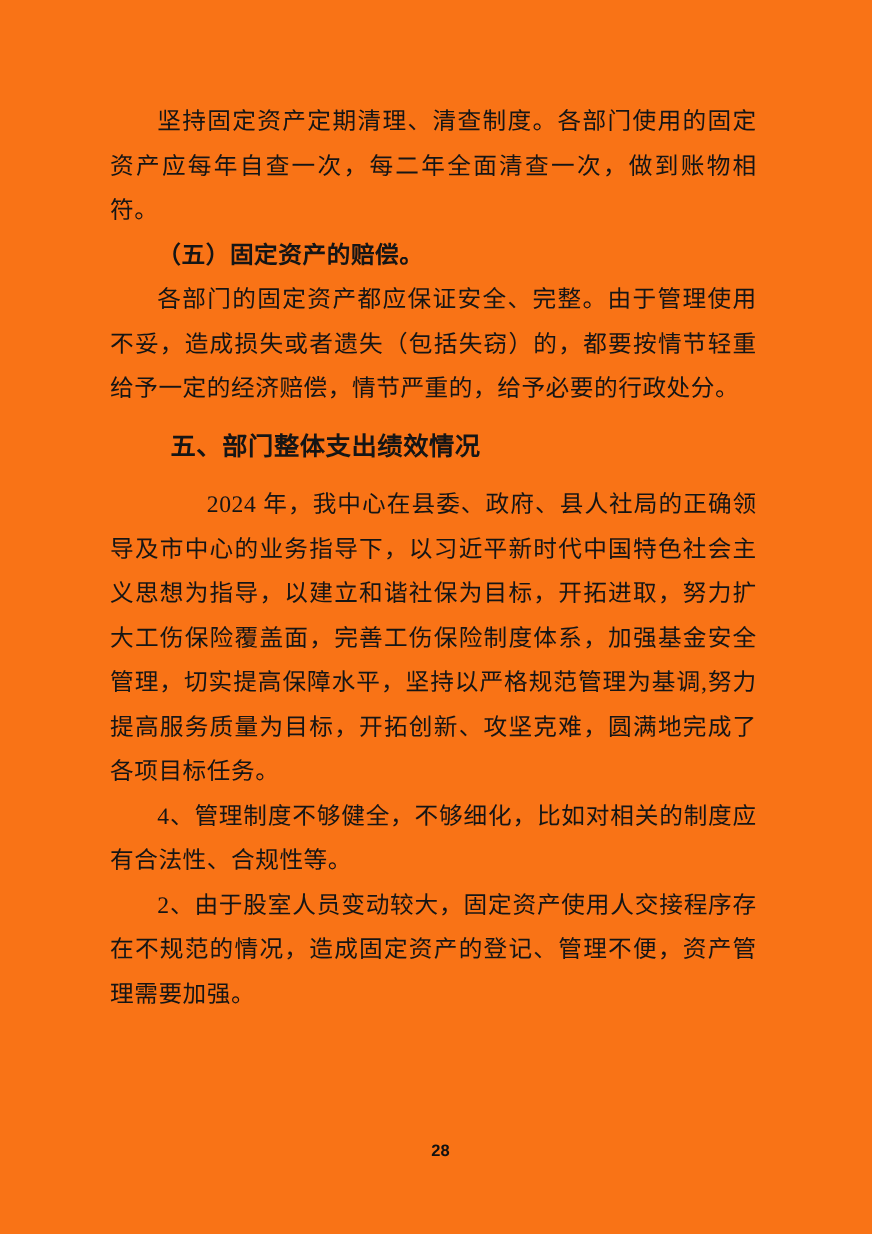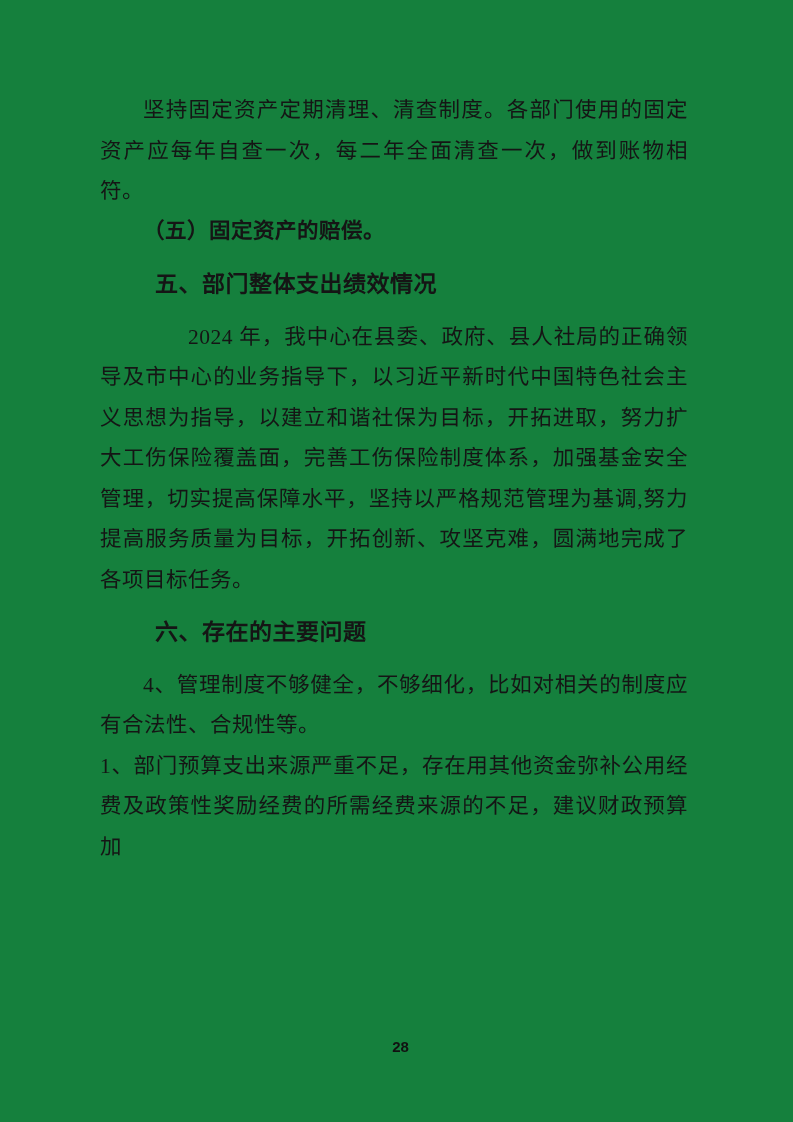--- a/index.html
+++ b/index.html
@@ -4,21 +4,21 @@
 <style>
   html, body {
     margin: 0;
     padding: 0;
     background: #ffffff;
   }
   .page {
     position: relative;
     width: 793px;
     height: 1122px;
-    background: #15803d;
+    background: #f97316;
     overflow: hidden;
     font-family: "Liberation Serif", "DejaVu Serif", serif;
     color: #151515;
   }
   .content {
     position: absolute;
     left: 100px;
     top: 90px;
     width: 588px;
   }
@@ -29,21 +29,21 @@
     text-align: justify;
     text-justify: inter-ideograph;
     letter-spacing: 0.5px;
     word-break: break-all;
   }
   .indent2 { text-indent: 43px; }
   .indent4 { text-indent: 88px; }
   .indent0 { text-indent: 0; }
   .bold-run {
     font-weight: 700;
-    font-family: Liberation Mono, monospace;
+    font-family: Liberation Sans, sans-serif;
   }
   .heading {
     margin: 12px;
     font-size: 23px;
     font-weight: 700;
     line-height: 40.5px;
     font-family: "Liberation Sans", "DejaVu Sans", sans-serif;
     text-indent: 43px;
     letter-spacing: 0.5px;
   }
@@ -62,29 +62,29 @@
 </head>
 <body>
 
 <div class="page">
   <div class="content">
 
     <p class="para indent2">坚持固定资产定期清理、清查制度。各部门使用的固定资产应每年自查一次，每二年全面清查一次，做到账物相符。</p>
 
     <p class="para indent2 bold-run">（五）固定资产的赔偿。</p>
 
+    <p class="para indent2">各部门的固定资产都应保证安全、完整。由于管理使用不妥，造成损失或者遗失（包括失窃）的，都要按情节轻重给予一定的经济赔偿，情节严重的，给予必要的行政处分。</p>
 
     <h2 class="heading">五、部门整体支出绩效情况</h2>
 
     <p class="para indent4">2024 年，我中心在县委、政府、县人社局的正确领导及市中心的业务指导下，以习近平新时代中国特色社会主义思想为指导，以建立和谐社保为目标，开拓进取，努力扩大工伤保险覆盖面，完善工伤保险制度体系，加强基金安全管理，切实提高保障水平，坚持以严格规范管理为基调,努力提高服务质量为目标，开拓创新、攻坚克难，圆满地完成了各项目标任务。</p>
 
-    <h2 class="heading">六、存在的主要问题</h2>
 
     <p class="para indent2">4、管理制度不够健全，不够细化，比如对相关的制度应有合法性、合规性等。</p>
 
+    <p class="para indent2">2、由于股室人员变动较大，固定资产使用人交接程序存在不规范的情况，造成固定资产的登记、管理不便，资产管理需要加强。</p>
 
 
-    <p class="para indent0">1、部门预算支出来源严重不足，存在用其他资金弥补公用经费及政策性奖励经费的所需经费来源的不足，建议财政预算加</p>
 
   </div>
 
   <div class="page-number">28</div>
 </div>
 
 </body></html>

